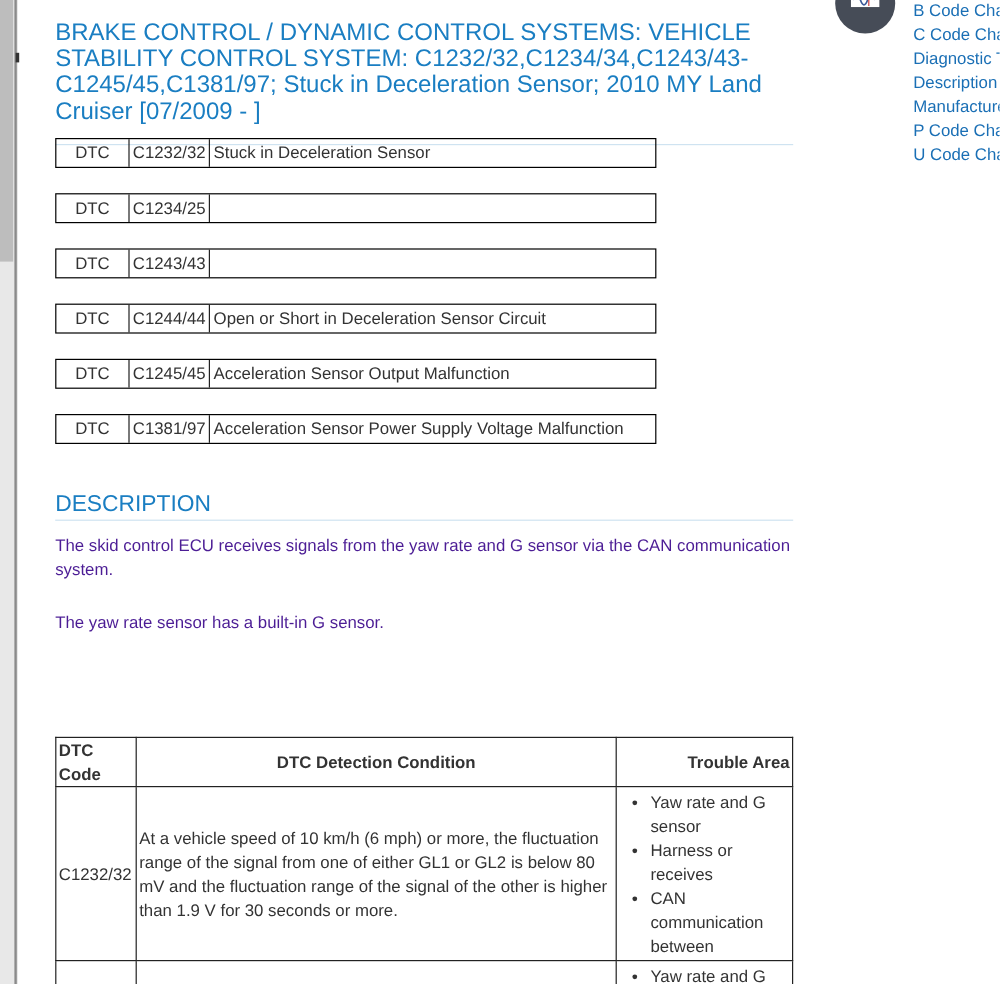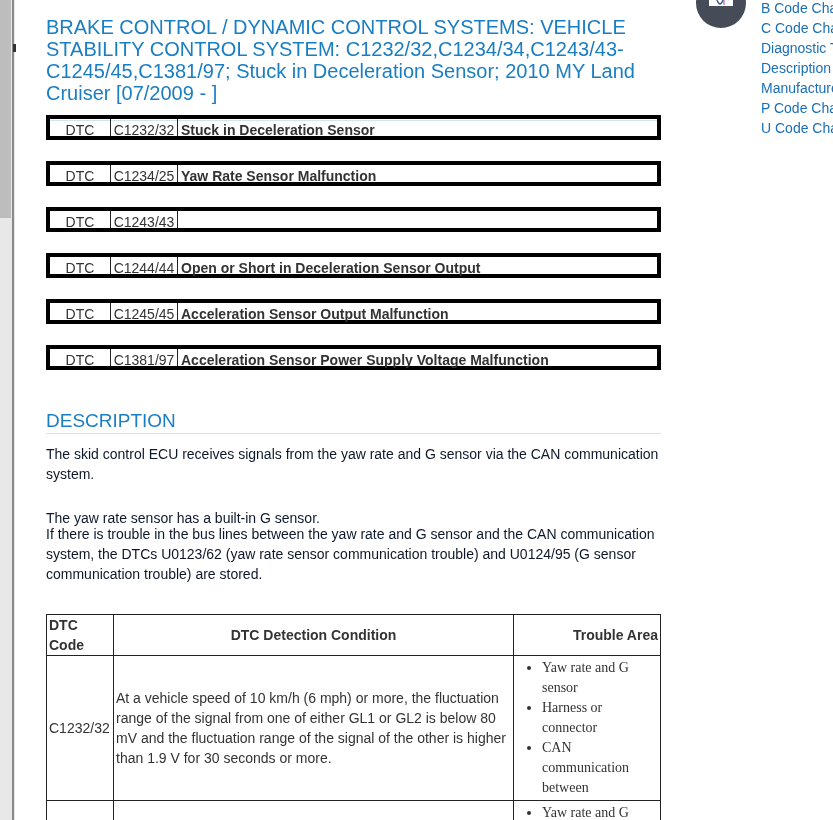--- a/index.html
+++ b/index.html
@@ -32,48 +32,48 @@
   }
   .page-title {
     margin: 16px 0 0 0;
     font-size: 20px; line-height: 22px; font-weight: normal;
     color: #1a7ec2;
     padding-bottom: 15px;
     border-bottom: 1px solid #cfe3f1;
     height: 105px;
   }
   .dtc-strip {
-    position: absolute; left: 0; width: 615px; height: 25px;
-    border: 4px solid #000000; display: flex;
+    position: absolute; left: 0; width: 501px; height: 25px;
+    border: 1px solid #000000; display: flex;
     font-size: 14px; line-height: 23px; color: #333;
   }
   .dtc-strip .c1 { width: 61px; text-align: center; border-right: 1px solid #222; }
   .dtc-strip .c2 { width: 67px; text-align: center; border-right: 1px solid #222; padding: 0 1px; }
-  .dtc-strip .c3 { flex: 1; padding-left: 3px; font-weight: bold; }
+  .dtc-strip .c3 { flex: 1; padding-left: 3px; }
   .section-heading {
     position: absolute; left: 0; top: 410px; width: 615px;
     font-size: 19px; line-height: 22px; color: #1a7ec2; margin: 0; font-weight: normal;
     border-bottom: 1px solid #cfe3f1; height: 24px;
   }
   .para {
     position: absolute; left: 0; width: 615px;
-    font-size: 14px; line-height: 20px; color: #0f172a; margin: 0;
+    font-size: 14px; line-height: 20px; color: #4c1d95; margin: 0;
   }
   .detail-table {
     position: absolute; left: 0; top: 614px; width: 615px;
     border-collapse: collapse; font-size: 14px; line-height: 20px; color: #333;
   }
   .detail-table th, .detail-table td { border: 1px solid #222; }
   .detail-table th { font-weight: bold; height: 25px; padding: 0 2px; }
   .detail-table th.h1 { width: 67px; text-align: left; }
   .detail-table th.h2 { width: 400px; }
   .detail-table th.h3 { text-align: right; }
   .detail-table td { vertical-align: middle; padding: 0 2px; }
   .detail-table td.code { text-align: left; }
-  .detail-table ul { margin: 2px 0 2px 0; padding-left: 26px; font-family: Liberation Serif, serif; }
+  .detail-table ul { margin: 2px 0 2px 0; padding-left: 26px; }
   .detail-table li { margin: 0; }
   .right-panel {
     position: absolute; left: 696px; top: 0; width: 137px;
   }
   .icon-circle {
     position: absolute; left: 0; top: -22px; width: 50px; height: 50px;
     border-radius: 50%; background: #464c57;
   }
   .icon-circle svg { position: absolute; left: 13px; top: 16px; }
   .links { position: absolute; left: 65px; top: -2px; width: 80px; overflow: hidden; white-space: nowrap; }
@@ -95,63 +95,61 @@
   <h1 class="page-title">BRAKE CONTROL / DYNAMIC CONTROL SYSTEMS: VEHICLE STABILITY CONTROL SYSTEM: C1232/32,C1234/34,C1243/43-C1245/45,C1381/97; Stuck in Deceleration Sensor; 2010 MY Land Cruiser [07/2009 -        ]</h1>
 
   <div class="dtc-strip" style="top:115px">
     <div class="c1">DTC</div>
     <div class="c2">C1232/32</div>
     <div class="c3">Stuck in Deceleration Sensor</div>
   </div>
   <div class="dtc-strip" style="top:161px">
     <div class="c1">DTC</div>
     <div class="c2">C1234/25</div>
-    <div class="c3">Yaw Rate Sensor Malfunction</div>
   </div>
   <div class="dtc-strip" style="top:207px">
     <div class="c1">DTC</div>
     <div class="c2">C1243/43</div>
   </div>
   <div class="dtc-strip" style="top:253px">
     <div class="c1">DTC</div>
     <div class="c2">C1244/44</div>
-    <div class="c3">Open or Short in Deceleration Sensor Output</div>
+    <div class="c3">Open or Short in Deceleration Sensor Circuit</div>
   </div>
   <div class="dtc-strip" style="top:299px">
     <div class="c1">DTC</div>
     <div class="c2">C1245/45</div>
     <div class="c3">Acceleration Sensor Output Malfunction</div>
   </div>
   <div class="dtc-strip" style="top:345px">
     <div class="c1">DTC</div>
     <div class="c2">C1381/97</div>
     <div class="c3">Acceleration Sensor Power Supply Voltage Malfunction</div>
   </div>
 
   <h2 class="section-heading">DESCRIPTION</h2>
   <p class="para" style="top:444px">The skid control ECU receives signals from the yaw rate and G sensor via the CAN communication system.</p>
   <p class="para" style="top:508px">The yaw rate sensor has a built-in G sensor.</p>
-  <p class="para" style="top:524px">If there is trouble in the bus lines between the yaw rate and G sensor and the CAN communication system, the DTCs U0123/62 (yaw rate sensor communication trouble) and U0124/95 (G sensor communication trouble) are stored.</p>
 
   <table class="detail-table">
     <thead>
       <tr>
         <th class="h1">DTC Code</th>
         <th class="h2">DTC Detection Condition</th>
         <th class="h3">Trouble Area</th>
       </tr>
     </thead>
     <tbody>
       <tr>
         <td class="code">C1232/32</td>
         <td>At a vehicle speed of 10 km/h (6 mph) or more, the fluctuation range of the signal from one of either GL1 or GL2 is below 80 mV and the fluctuation range of the signal of the other is higher than 1.9 V for 30 seconds or more.</td>
         <td>
           <ul>
             <li>Yaw rate and G sensor</li>
-            <li>Harness or connector</li>
+            <li>Harness or receives</li>
             <li>CAN communication between</li>
           </ul>
         </td>
       </tr>
       <tr>
         <td class="code"></td>
         <td></td>
         <td>
           <ul>
             <li>Yaw rate and G</li>

